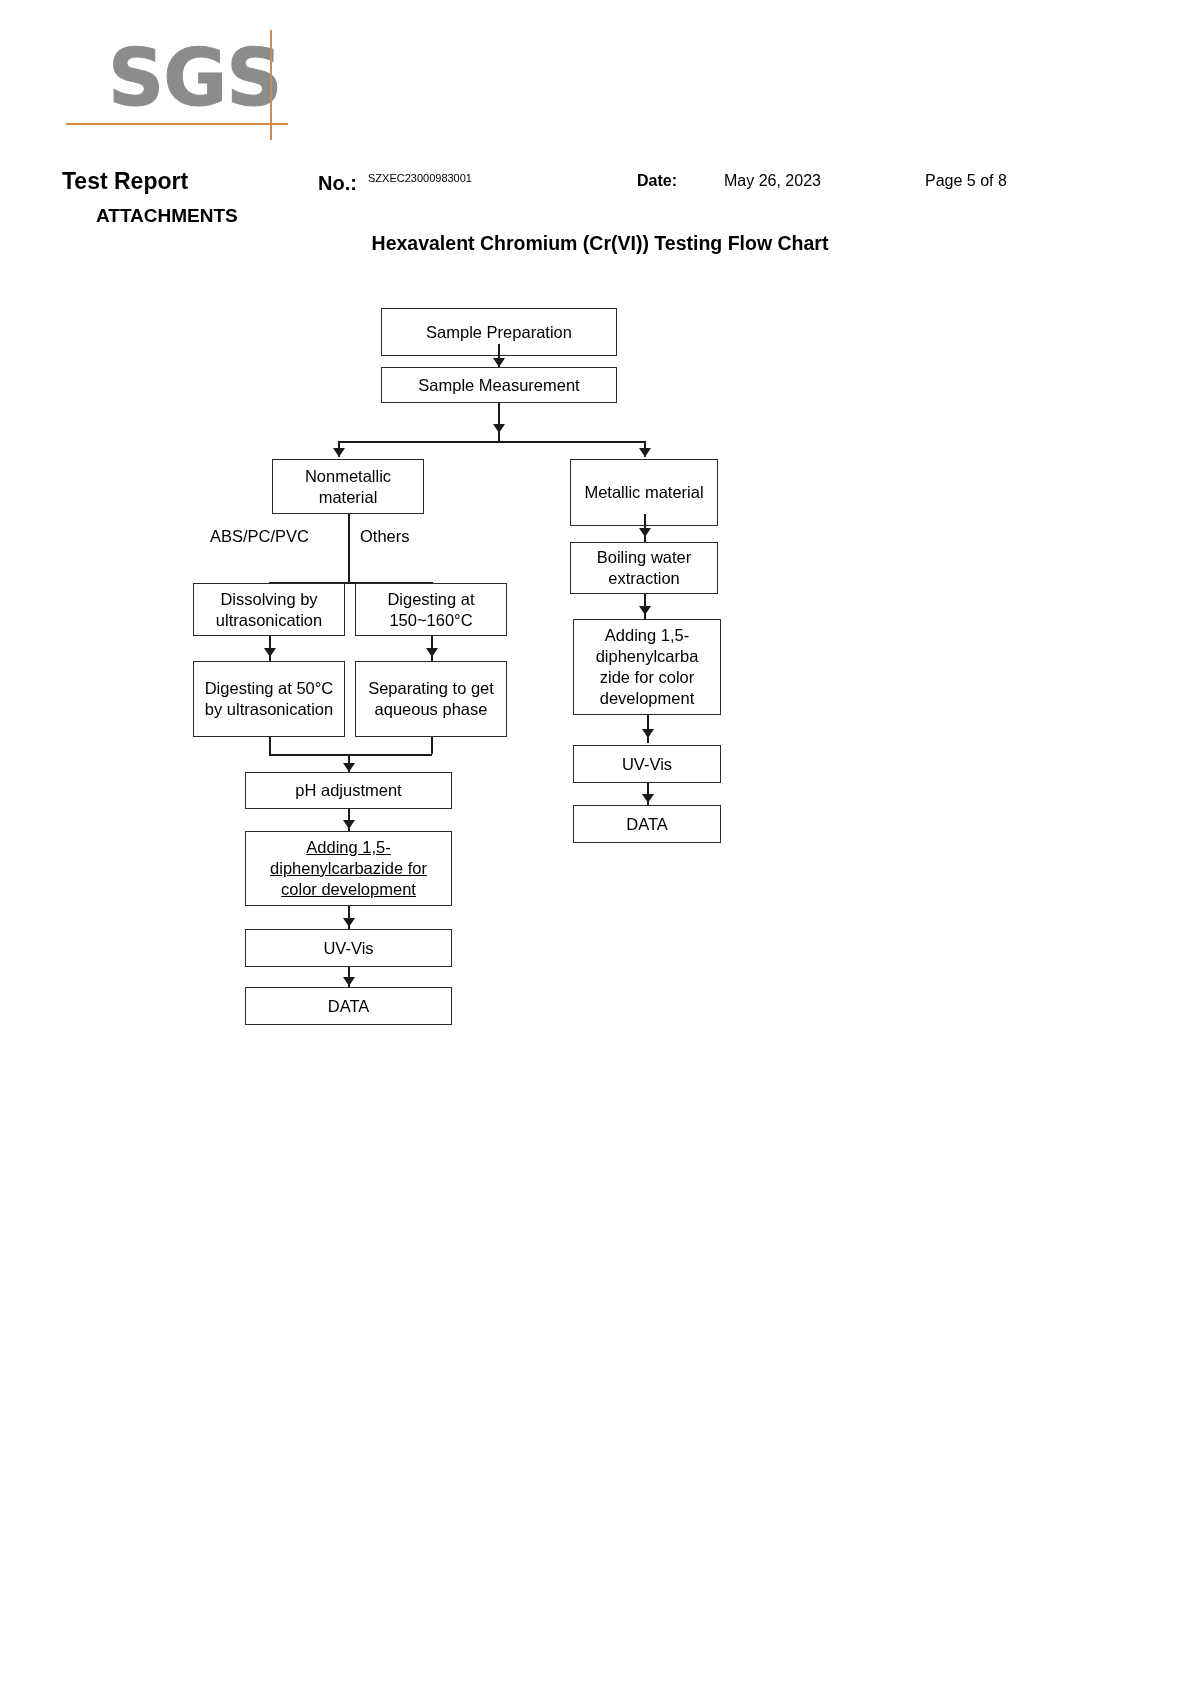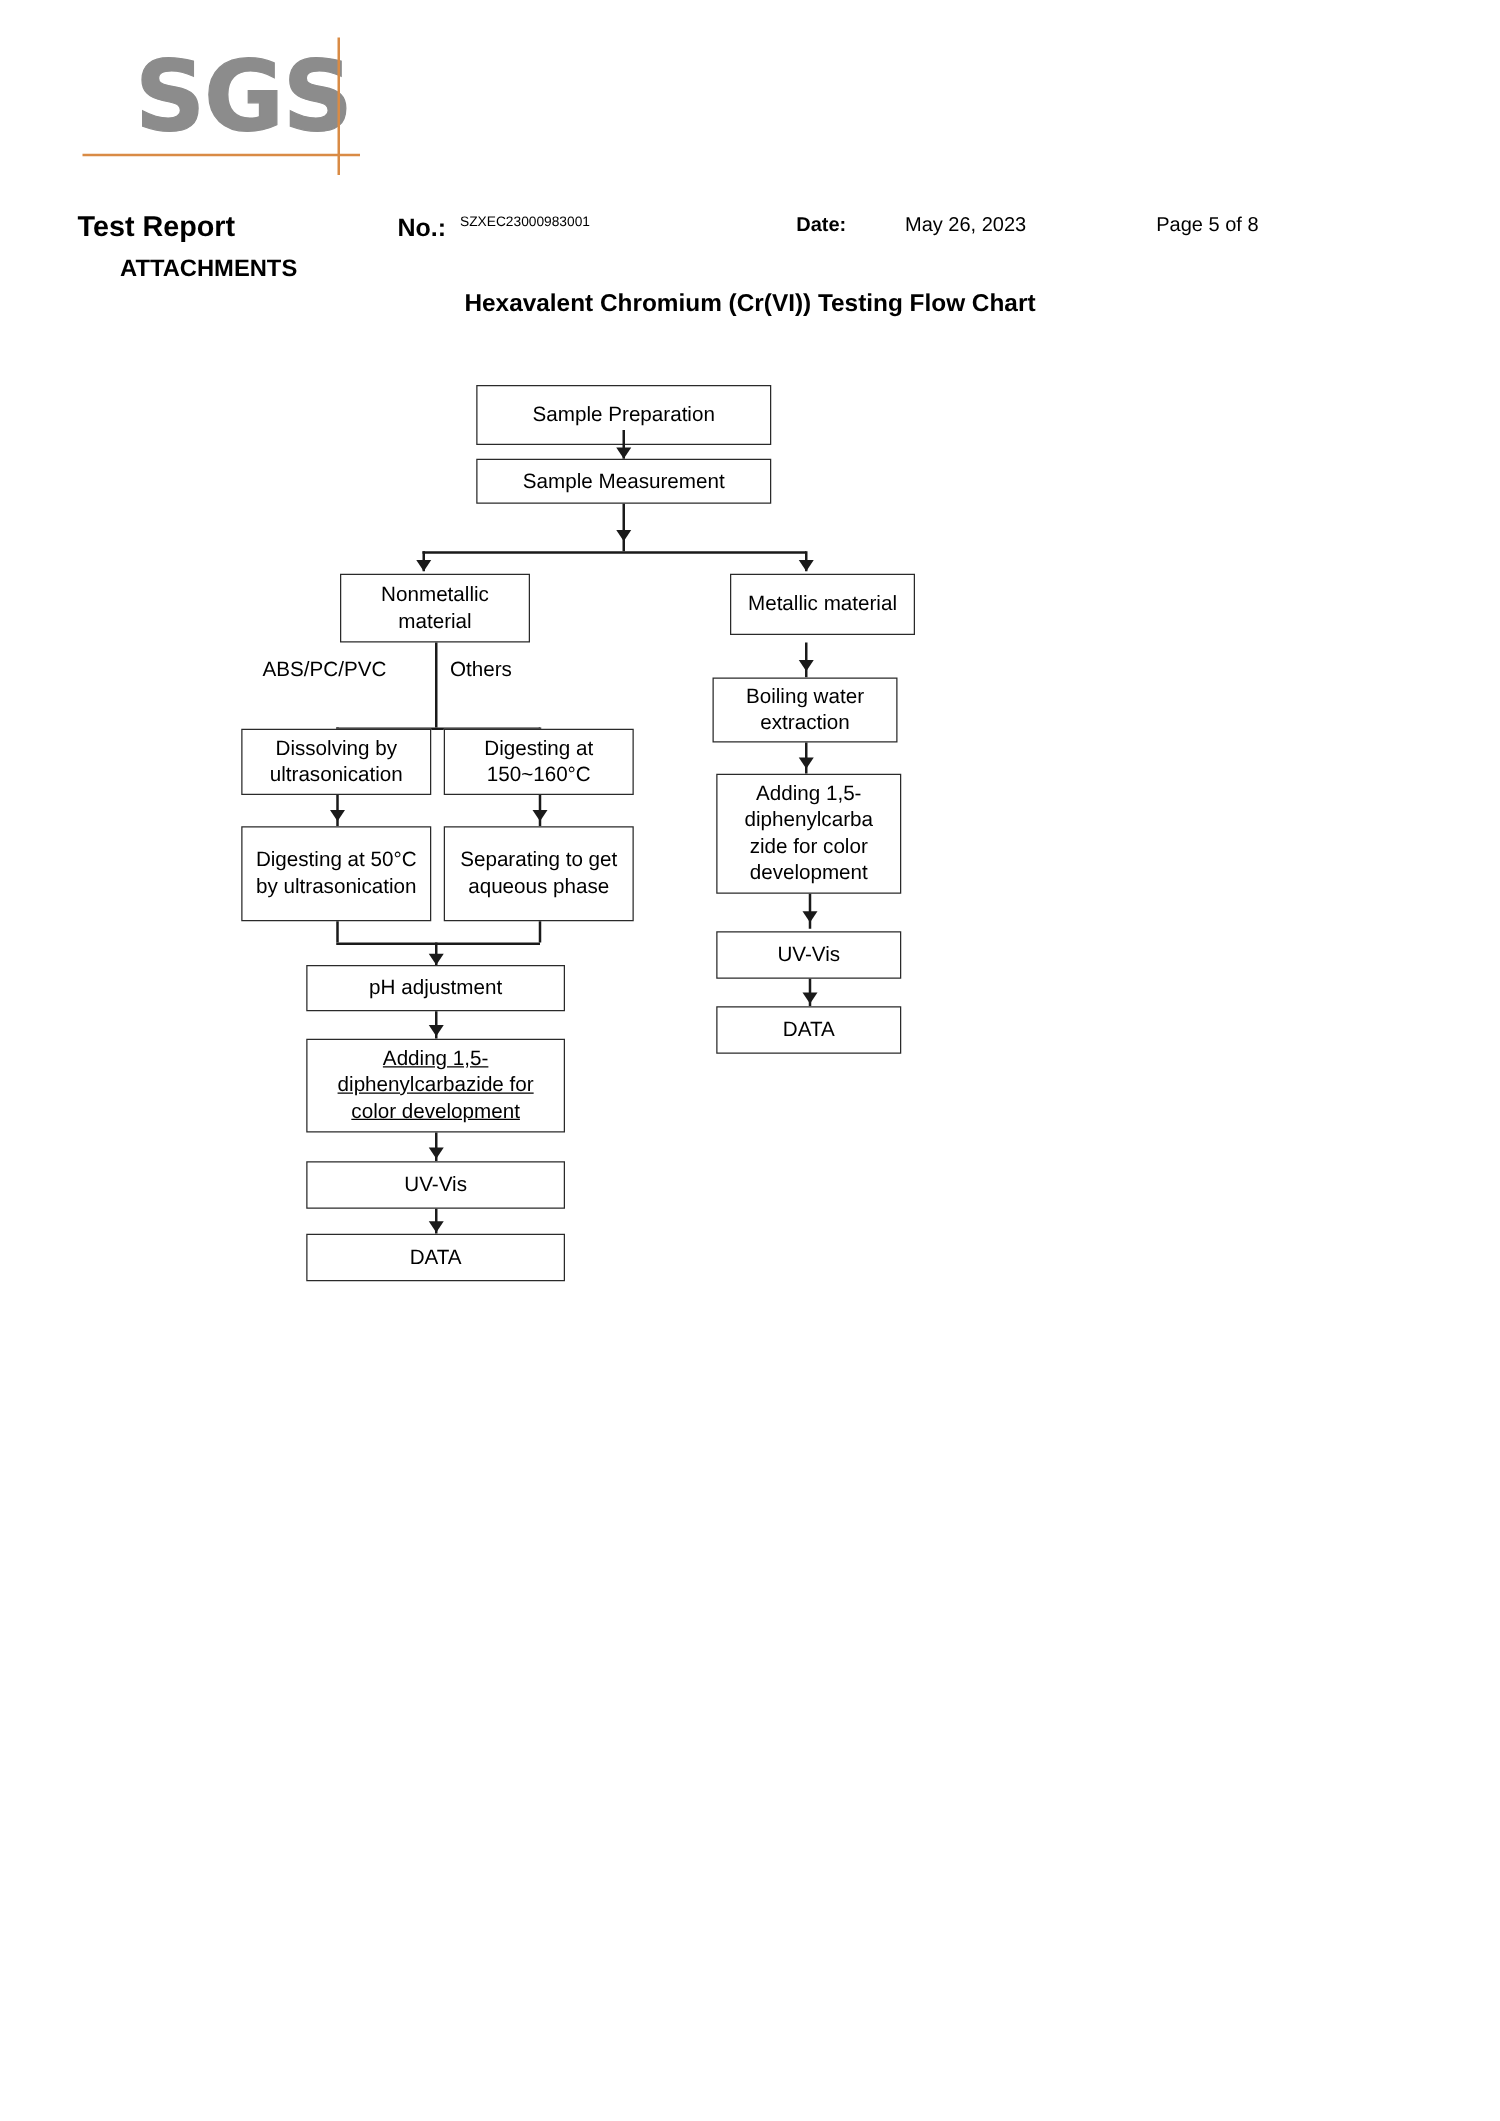--- a/index.html
+++ b/index.html
@@ -105,21 +105,21 @@
 
     <div class="ln vln" style="left:498px;top:403px;height:38px;"></div>
     <div class="arrow" style="left:493px;top:424px;"></div>
     <div class="ln hln" style="left:338px;top:441px;width:307px;"></div>
     <div class="ln vln" style="left:338px;top:441px;height:16px;"></div>
     <div class="arrow" style="left:333px;top:448px;"></div>
     <div class="ln vln" style="left:644px;top:441px;height:16px;"></div>
     <div class="arrow" style="left:639px;top:448px;"></div>
 
     <div class="node" style="left:272px;top:459px;width:152px;height:55px;padding:0 10px;">Nonmetallic material</div>
-    <div class="node" style="left:570px;top:459px;width:148px;height:49px;padding:0 10px;margin-left:14px;">Metallic material</div>
+    <div class="node" style="left:570px;top:459px;width:148px;height:67px;padding:0 10px;">Metallic material</div>
 
     <div class="ln vln" style="left:348px;top:514px;height:68px;"></div>
     <div class="lbl" style="left:210px;top:527px;">ABS/PC/PVC</div>
     <div class="lbl" style="left:360px;top:527px;">Others</div>
     <div class="ln hln" style="left:269px;top:582px;width:163px;"></div>
     <div class="ln vln" style="left:269px;top:582px;height:17px;"></div>
     <div class="arrow" style="left:264px;top:590px;"></div>
     <div class="ln vln" style="left:431px;top:582px;height:17px;"></div>
     <div class="arrow" style="left:426px;top:590px;"></div>
 

